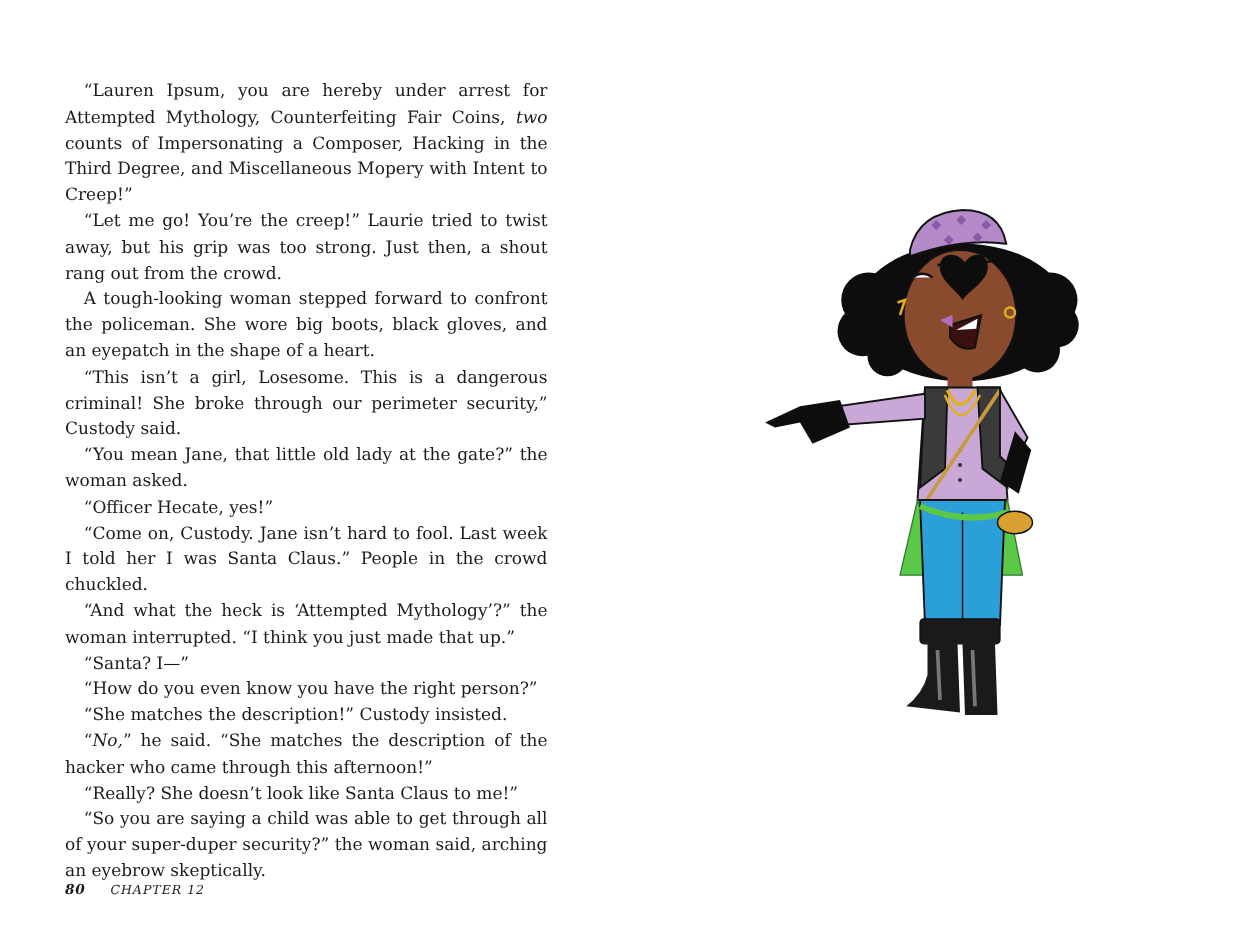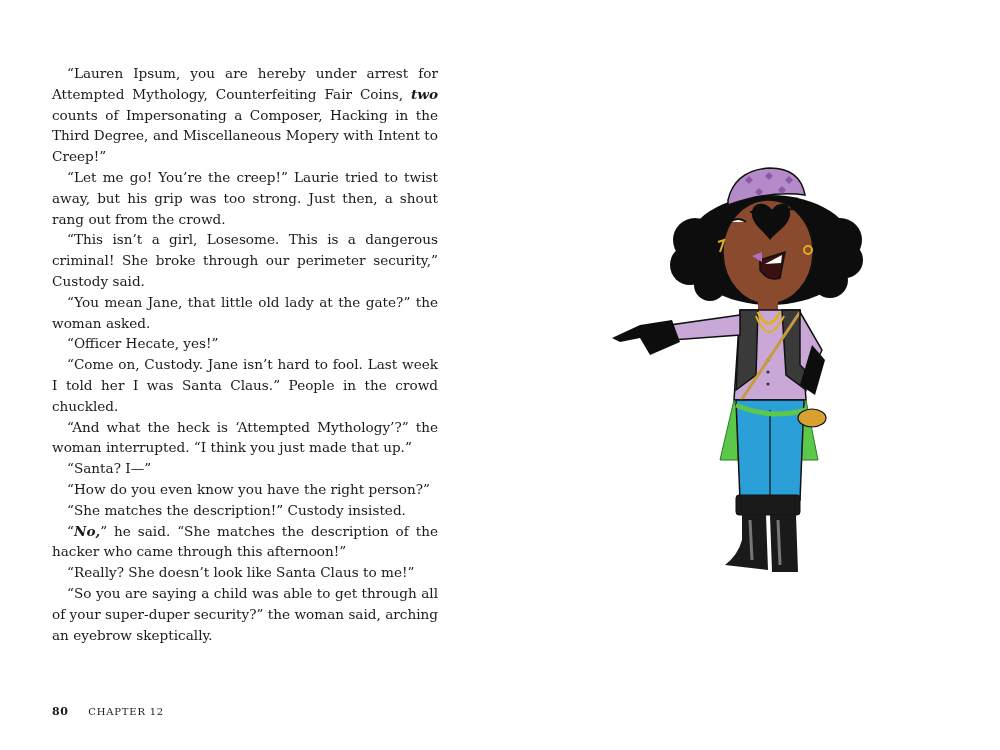--- a/index.html
+++ b/index.html
@@ -13,46 +13,48 @@
       font-size: 13.6px;
       line-height: 20.8px;
       color: #1a1a1a;
       text-align: justify;
     }
     .page-text p {
       margin: 0;
       text-indent: 15px;
       hyphens: manual;
     }
-    .page-text em { font-style: italic; font-weight: bold; }
+    .page-text em { font-style: italic; }
     .footer {
       position: absolute;
       left: 52px;
       top: 705px;
       font-family: "DejaVu Serif", "Liberation Serif", serif;
       font-size: 11px;
       color: #1a1a1a;
       letter-spacing: 0.5px;
+      font-style: italic;
     }
     .footer .page-num { font-weight: bold; margin-right: 16px; }
     .footer .chapter { font-size: 10px; letter-spacing: 0.8px; }
     .illustration {
       position: absolute;
       left: 600px;
       top: 160px;
       width: 270px;
       height: 420px;
     }
   </style>
 </head>
 <body>
 
 <div class="page-text" id="text-root">
     <p><span>“Lauren Ipsum, you are hereby under arrest for Attempted Mythology, Counterfeiting Fair Coins, </span><em>two</em><span> counts of Imper­sonating a Composer, Hacking in the Third Degree, and Miscellaneous Mopery with Intent to Creep!”</span></p>
     <p><span>“Let me go! You’re the creep!” Laurie tried to twist away, but his grip was too strong. Just then, a shout rang out from the crowd.</span></p>
+    <p><span>A tough-looking woman stepped forward to confront the policeman. She wore big boots, black gloves, and an eyepatch in the shape of a heart.</span></p>
     <p><span>“This isn’t a girl, Losesome. This is a dangerous criminal! She broke through our perimeter security,” Custody said.</span></p>
     <p><span>“You mean Jane, that little old lady at the gate?” the woman asked.</span></p>
     <p><span>“Officer Hecate, yes!”</span></p>
     <p><span>“Come on, Custody. Jane isn’t hard to fool. Last week I told her I was Santa Claus.” People in the crowd chuckled.</span></p>
     <p><span>“And what the heck is ‘Attempted Mythology’?” the woman interrupted. “I think you just made that up.”</span></p>
     <p><span>“Santa? I—”</span></p>
     <p><span>“How do you even know you have the right person?”</span></p>
     <p><span>“She matches the description!” Custody insisted.</span></p>
     <p><span>“</span><em>No,</em><span>” he said. “She matches the description of the hacker who came through this afternoon!”</span></p>
     <p><span>“Really? She doesn’t look like Santa Claus to me!”</span></p>

